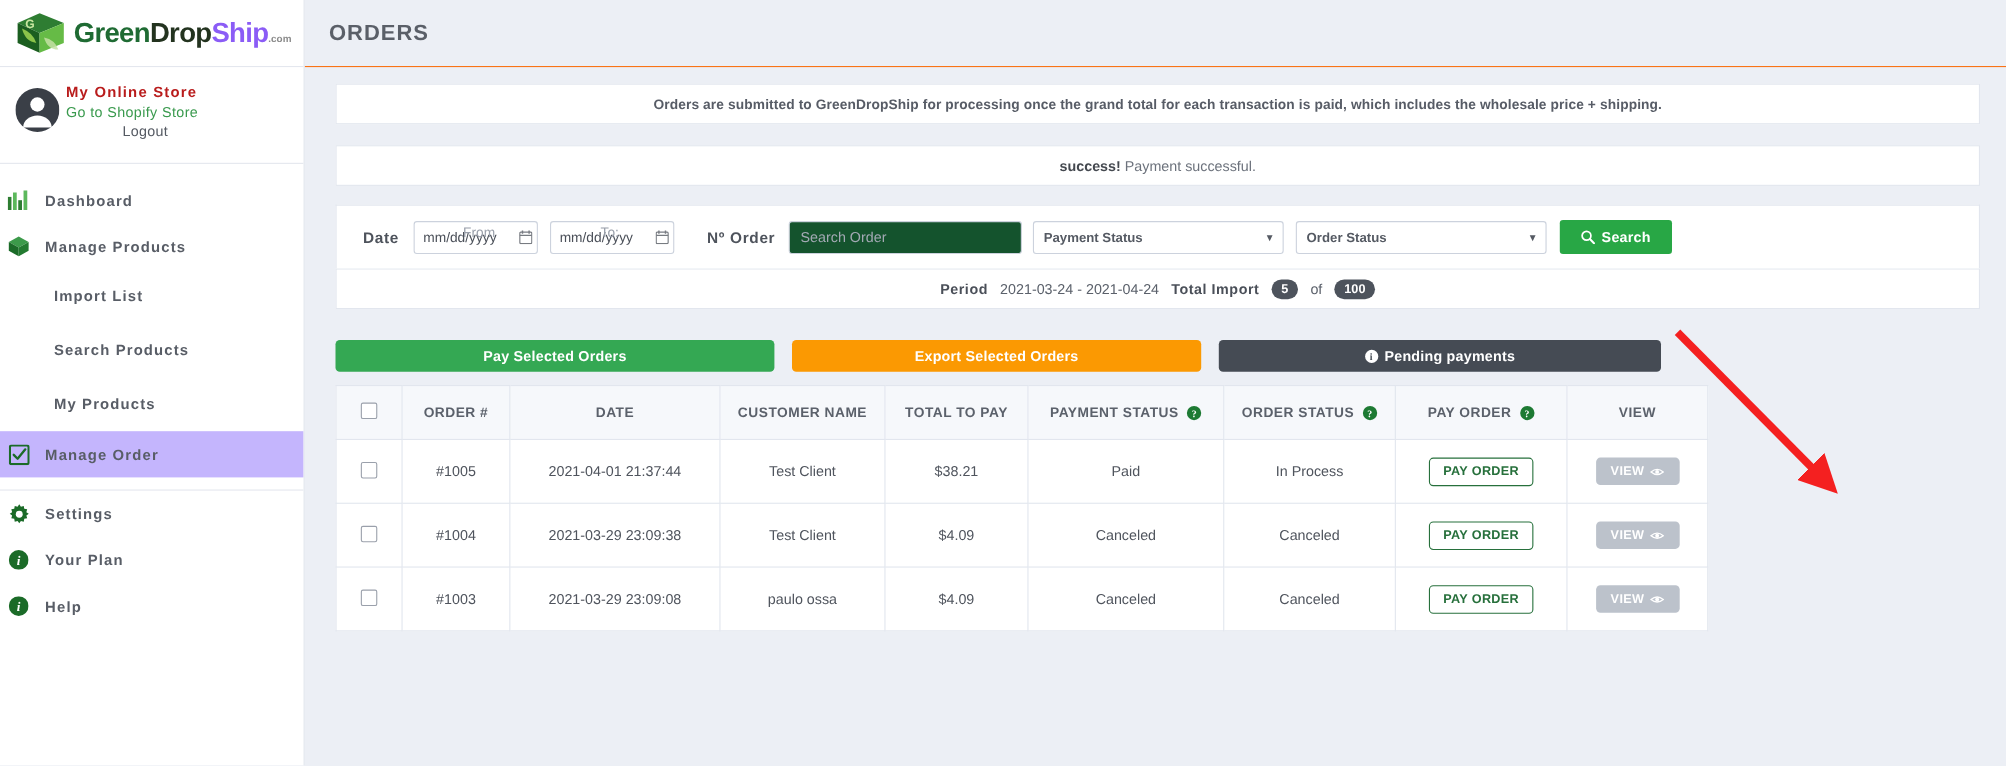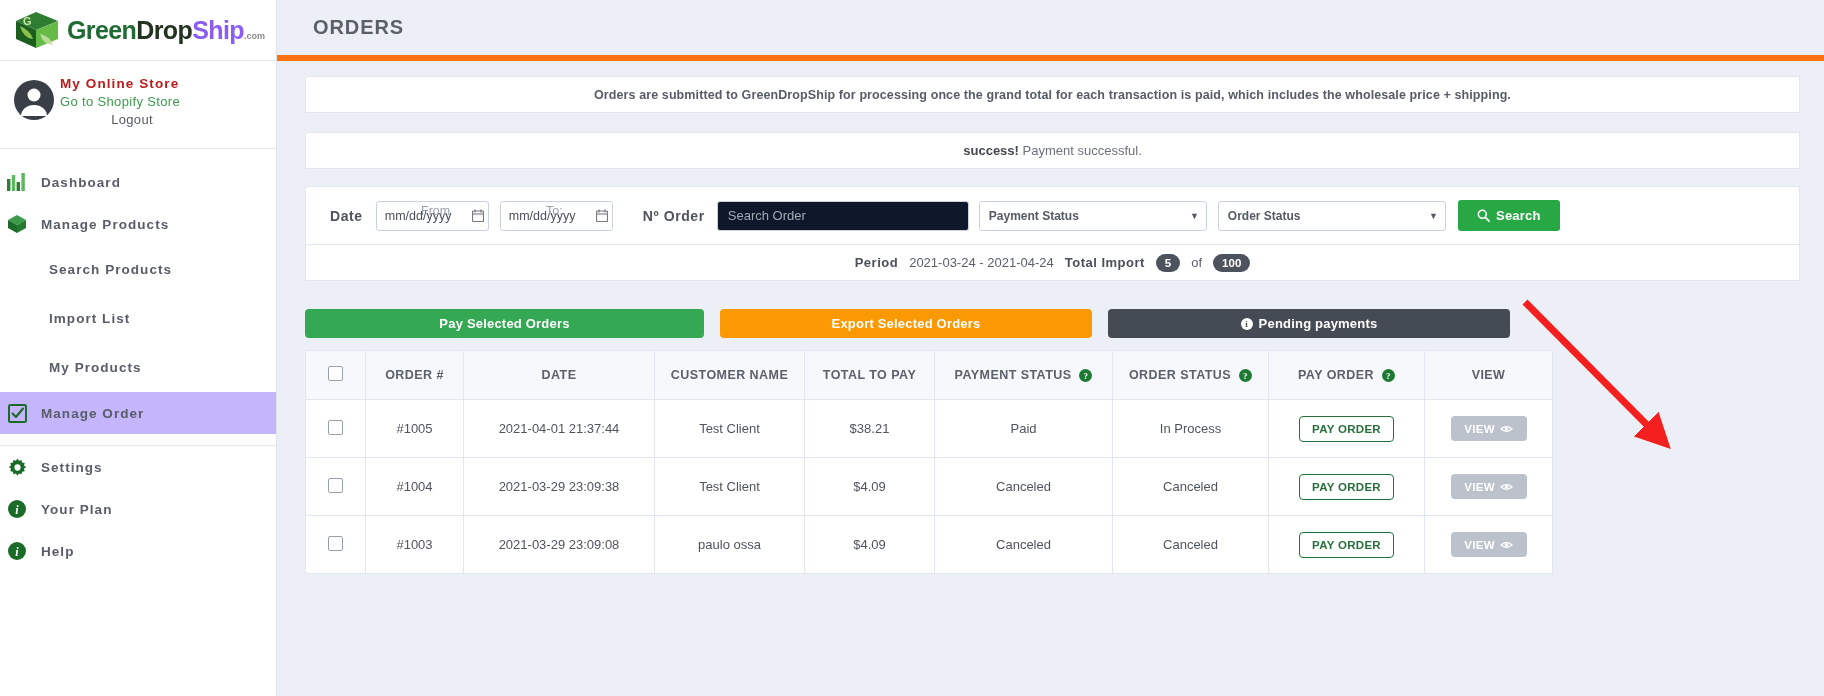--- a/index.html
+++ b/index.html
@@ -76,21 +76,21 @@
     padding-left: 49px; cursor: pointer;
   }
   .nav-sub .nav-label { letter-spacing: 1.05px; }
   .nav-sep { height: 1px; background: #e4e7ee; margin: 11px 0 0 0; }
   .nav-gap-top { height: 12px; }
 
   
   .main { flex: 1; height: 696px; background: #eceff5; overflow: hidden; position: relative; }
   .topbar {
     height: 61px; display: flex; align-items: center;
-    padding-left: 36px; border-bottom: 6px solid #f97316;
+    padding-left: 22px; border-bottom: 1px solid #f97316;
     background: #eceff5;
   }
   .page-title {
     font-size: 20px; font-weight: bold; color: #5a5f68; letter-spacing: 0.9px;
   }
   .content { padding: 15px 24px 0 28px; }
 
   .alert {
     background: #ffffff; border: 1px solid #e2e6ee;
     height: 37px; display: flex; align-items: center; justify-content: center;
@@ -123,22 +123,22 @@
     width: 113px; height: 30px;
     border: 1px solid #ccd2dd; border-radius: 3px;
     font-family: "Liberation Sans", sans-serif; font-size: 12.5px;
     color: #4a4f58; padding: 0 4px 0 8px; background: #fff;
     display: flex; align-items: center; justify-content: space-between;
     margin-right: 11px; cursor: text;
   }
   .cal-ico { width: 12px; height: 13px; flex: none; opacity: .75; }
   .lbl-norder { margin-left: 19px; margin-right: 12px; }
   .search-order {
-    width: 252px; height: 30px; border: 1px solid #ccd2dd; border-radius: 3px;
-    background: #0f172a; display: flex; align-items: center; padding-left: 10px;
+    width: 212px; height: 30px; border: 1px solid #ccd2dd; border-radius: 3px;
+    background: #14532d; display: flex; align-items: center; padding-left: 10px;
     font-size: 13px; color: #a3a9b4; cursor: text;
   }
   .sel {
     height: 30px; border: 1px solid #ccd2dd; border-radius: 3px; background: #fff;
     display: flex; align-items: center; justify-content: space-between;
     padding: 0 7px 0 9px; font-size: 12px; font-weight: bold; color: #555a63;
     cursor: pointer;
   }
   .sel-pay { width: 228px; margin-left: 10px; }
   .sel-ord { width: 228px; margin-left: 11px; }
@@ -286,24 +286,24 @@
           <svg width="20" height="20" viewBox="0 0 20 20">
             <polygon points="10,1 19,6 10,11 1,6" fill="#3c9a4a"></polygon>
             <polygon points="1,6 10,11 10,19 1,14" fill="#1b6b28"></polygon>
             <polygon points="10,11 19,6 19,14 10,19" fill="#237a30"></polygon>
           </svg>
         </span>
         <span class="nav-label">Manage Products</span>
       </div>
 
       <div class="nav-sub">
+        <span class="nav-label">Import List</span>
+      </div>
+      <div class="nav-sub">
         <span class="nav-label">Search Products</span>
-      </div>
-      <div class="nav-sub">
-        <span class="nav-label">Import List</span>
       </div>
       <div class="nav-sub">
         <span class="nav-label">My Products</span>
       </div>
 
       <div class="nav-item active">
         <span class="nav-ico">
           <svg width="19" height="19" viewBox="0 0 19 19">
             <rect x="1" y="1" width="17" height="17" rx="1.5" fill="none" stroke="#1b6b28" stroke-width="2"></rect>
             <path d="M4.5 9.5 L8 13 L15 4.5" fill="none" stroke="#1b6b28" stroke-width="2.1" stroke-linecap="round" stroke-linejoin="round"></path>

